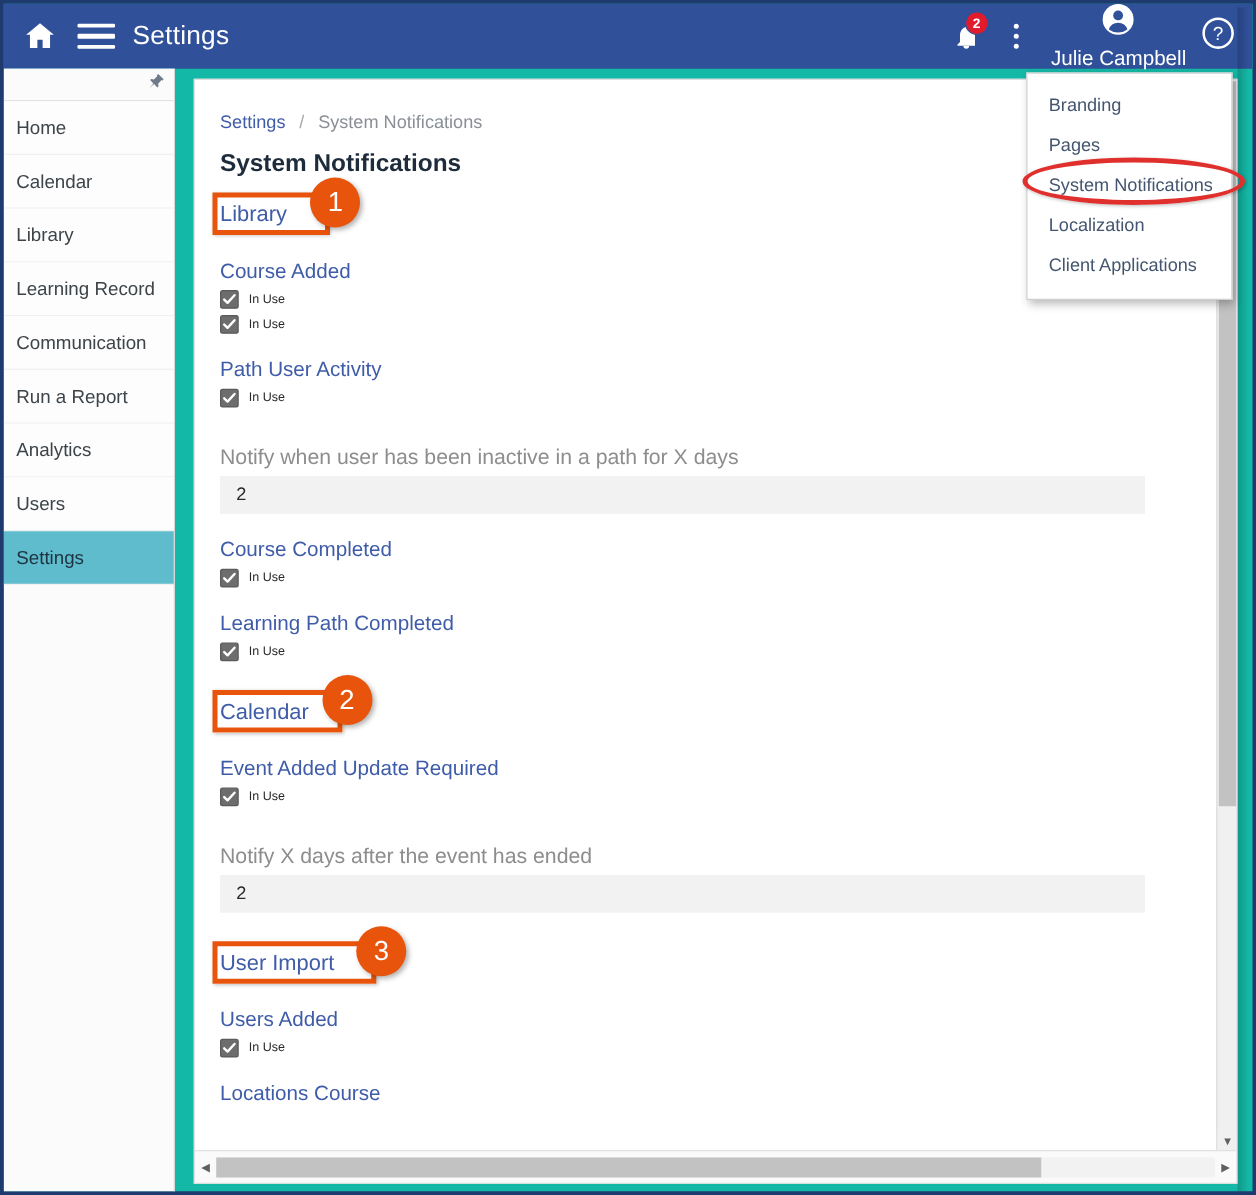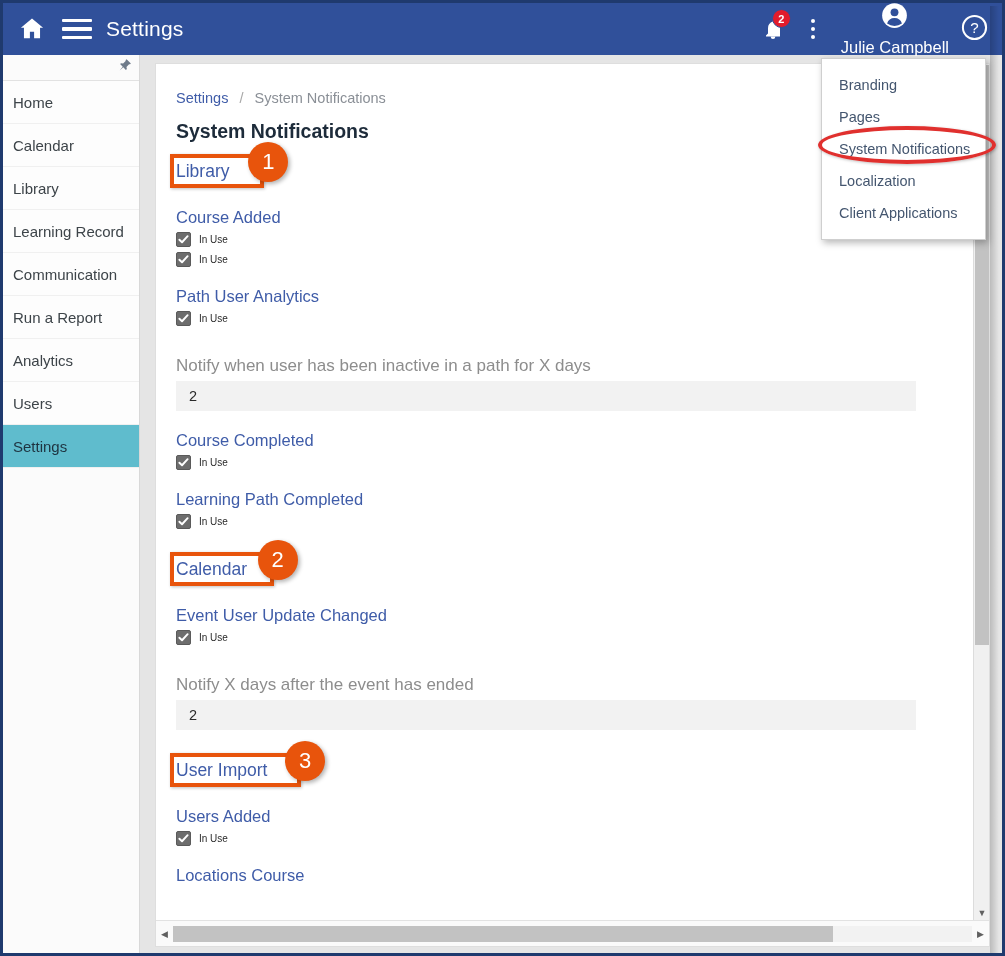--- a/index.html
+++ b/index.html
@@ -7,21 +7,21 @@
     width: 1005px; height: 956px;
     font-family: "Liberation Sans", sans-serif;
     background: #ffffff;
     overflow: hidden;
   }
 
   #frame {
     position: relative;
     width: 1005px; height: 956px;
     border: 3px solid #1f3a6e;
-    background: #e5e5e5;
+    background: #14b8a6;
     overflow: hidden;
     text-decoration: underline;
   }
 
   
   #topbar {
     position: absolute; left: 0; top: 0;
     width: 999px; height: 52px;
     background: #30509a;
     display: flex; align-items: center;
@@ -285,42 +285,42 @@
               </svg>
             </span>
             <span class="inuse-label">In Use</span>
           </div><div class="inuse-row">
             <span class="cbox">
               <svg width="11" height="11" viewBox="0 0 12 12">
                 <path d="M1.5 6.2 4.4 9 10.5 2.4" fill="none" stroke="#ffffff" stroke-width="2.1" stroke-linecap="round" stroke-linejoin="round"></path>
               </svg>
             </span>
             <span class="inuse-label">In Use</span>
-          </div><div class="notif-title">Path User Analytics</div><div class="inuse-row">
+          </div><div class="notif-title">Path User Activity</div><div class="inuse-row">
             <span class="cbox">
               <svg width="11" height="11" viewBox="0 0 12 12">
                 <path d="M1.5 6.2 4.4 9 10.5 2.4" fill="none" stroke="#ffffff" stroke-width="2.1" stroke-linecap="round" stroke-linejoin="round"></path>
               </svg>
             </span>
             <span class="inuse-label">In Use</span>
           </div><div class="field-label">Notify when user has been inactive in a path for X days</div><div class="field-box">2</div><div class="notif-title">Course Completed</div><div class="inuse-row">
             <span class="cbox">
               <svg width="11" height="11" viewBox="0 0 12 12">
                 <path d="M1.5 6.2 4.4 9 10.5 2.4" fill="none" stroke="#ffffff" stroke-width="2.1" stroke-linecap="round" stroke-linejoin="round"></path>
               </svg>
             </span>
             <span class="inuse-label">In Use</span>
           </div><div class="notif-title">Learning Path Completed</div><div class="inuse-row">
             <span class="cbox">
               <svg width="11" height="11" viewBox="0 0 12 12">
                 <path d="M1.5 6.2 4.4 9 10.5 2.4" fill="none" stroke="#ffffff" stroke-width="2.1" stroke-linecap="round" stroke-linejoin="round"></path>
               </svg>
             </span>
             <span class="inuse-label">In Use</span>
-          </div><div class="anno-wrap" style="margin-top: 30px;"><span class="section-head">Calendar</span><div class="anno-box" style="left: -6px; top: -7px; width: 103.6px; height: 34px;"></div><div class="anno-circle" style="left: 81.6px; top: -19px;">2</div></div><div class="notif-title">Event User Update Changed</div><div class="inuse-row">
+          </div><div class="anno-wrap" style="margin-top: 30px;"><span class="section-head">Calendar</span><div class="anno-box" style="left: -6px; top: -7px; width: 103.6px; height: 34px;"></div><div class="anno-circle" style="left: 81.6px; top: -19px;">2</div></div><div class="notif-title">Event Added Update Required</div><div class="inuse-row">
             <span class="cbox">
               <svg width="11" height="11" viewBox="0 0 12 12">
                 <path d="M1.5 6.2 4.4 9 10.5 2.4" fill="none" stroke="#ffffff" stroke-width="2.1" stroke-linecap="round" stroke-linejoin="round"></path>
               </svg>
             </span>
             <span class="inuse-label">In Use</span>
           </div><div class="field-label">Notify X days after the event has ended</div><div class="field-box">2</div><div class="anno-wrap" style="margin-top: 30px;"><span class="section-head">User Import</span><div class="anno-box" style="left: -6px; top: -7px; width: 131.2px; height: 34px;"></div><div class="anno-circle" style="left: 109.2px; top: -19px;">3</div></div><div class="notif-title">Users Added</div><div class="inuse-row">
             <span class="cbox">
               <svg width="11" height="11" viewBox="0 0 12 12">
                 <path d="M1.5 6.2 4.4 9 10.5 2.4" fill="none" stroke="#ffffff" stroke-width="2.1" stroke-linecap="round" stroke-linejoin="round"></path>

